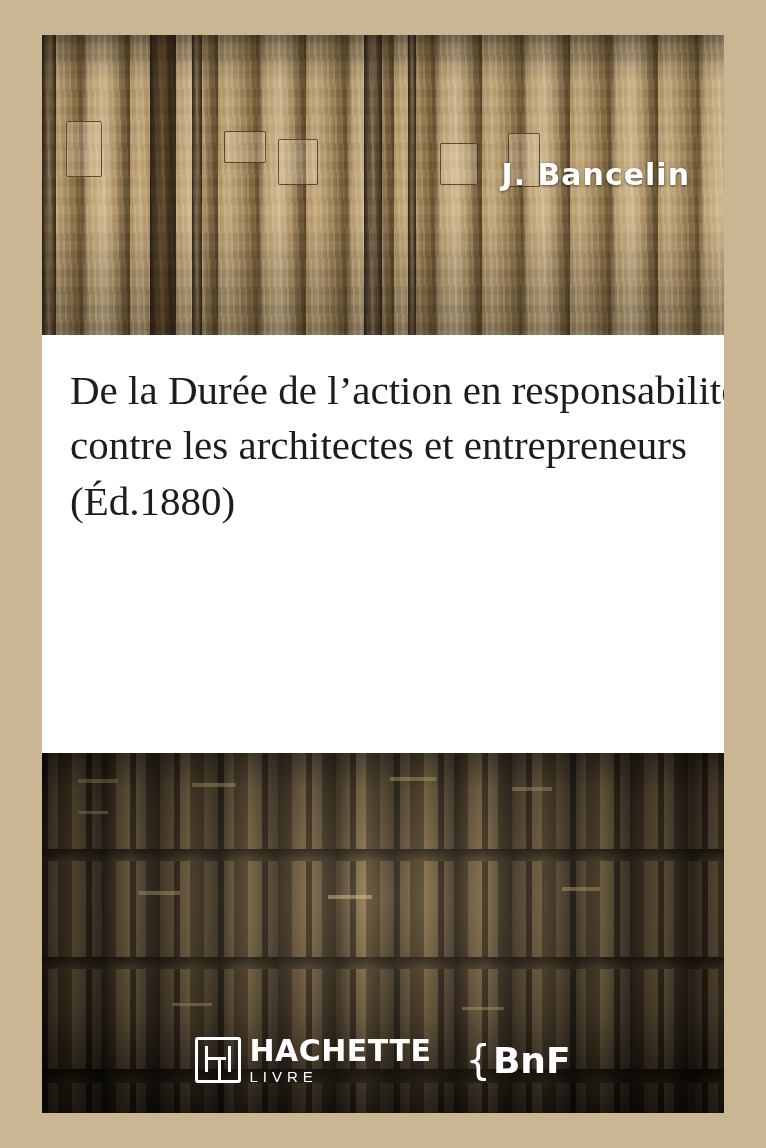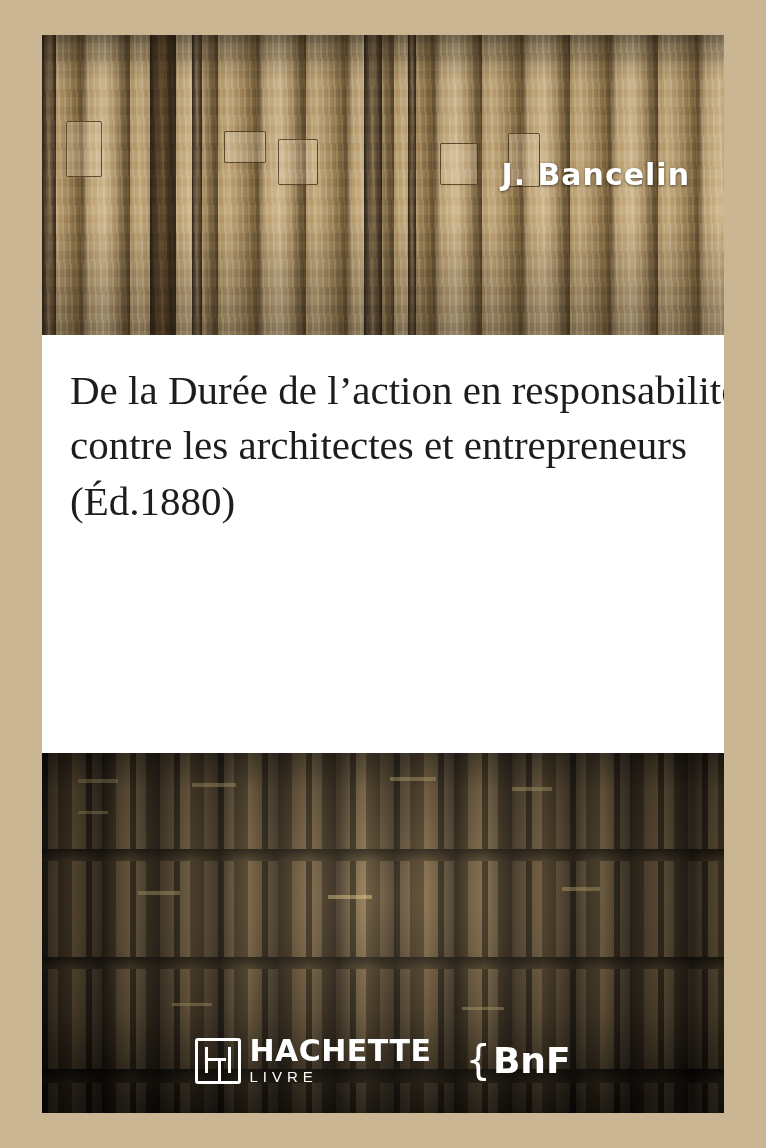--- a/index.html
+++ b/index.html
@@ -149,21 +149,21 @@
     right: 0;
     bottom: 22px;
     height: 62px;
     display: flex;
     align-items: center;
     justify-content: center;
     gap: 34px;
   }
   .hachette {
     display: flex;
-    align-items: flex-end;
+    align-items: center;
     gap: 8px;
   }
   .hachette-mark {
     width: 40px;
     height: 40px;
     border: 3px solid #ffffff;
     border-radius: 3px;
     position: relative;
   }
   .hachette-mark::before {

